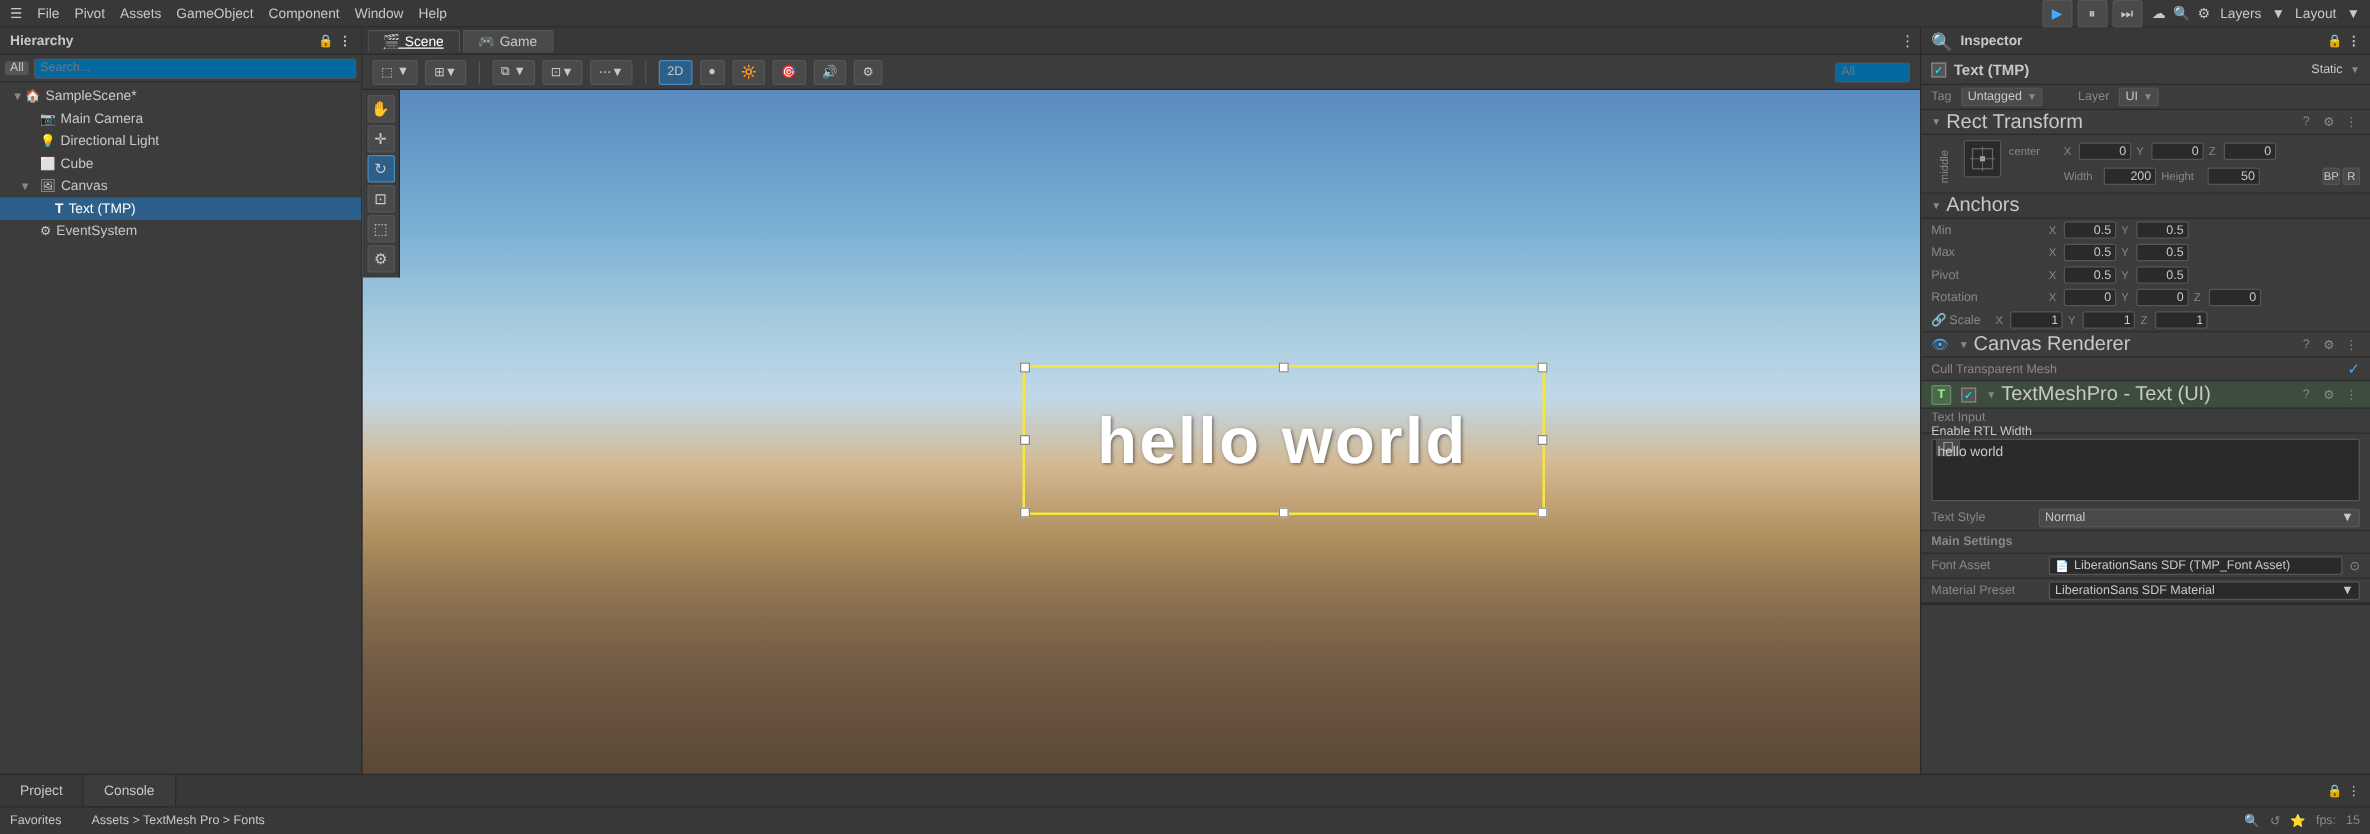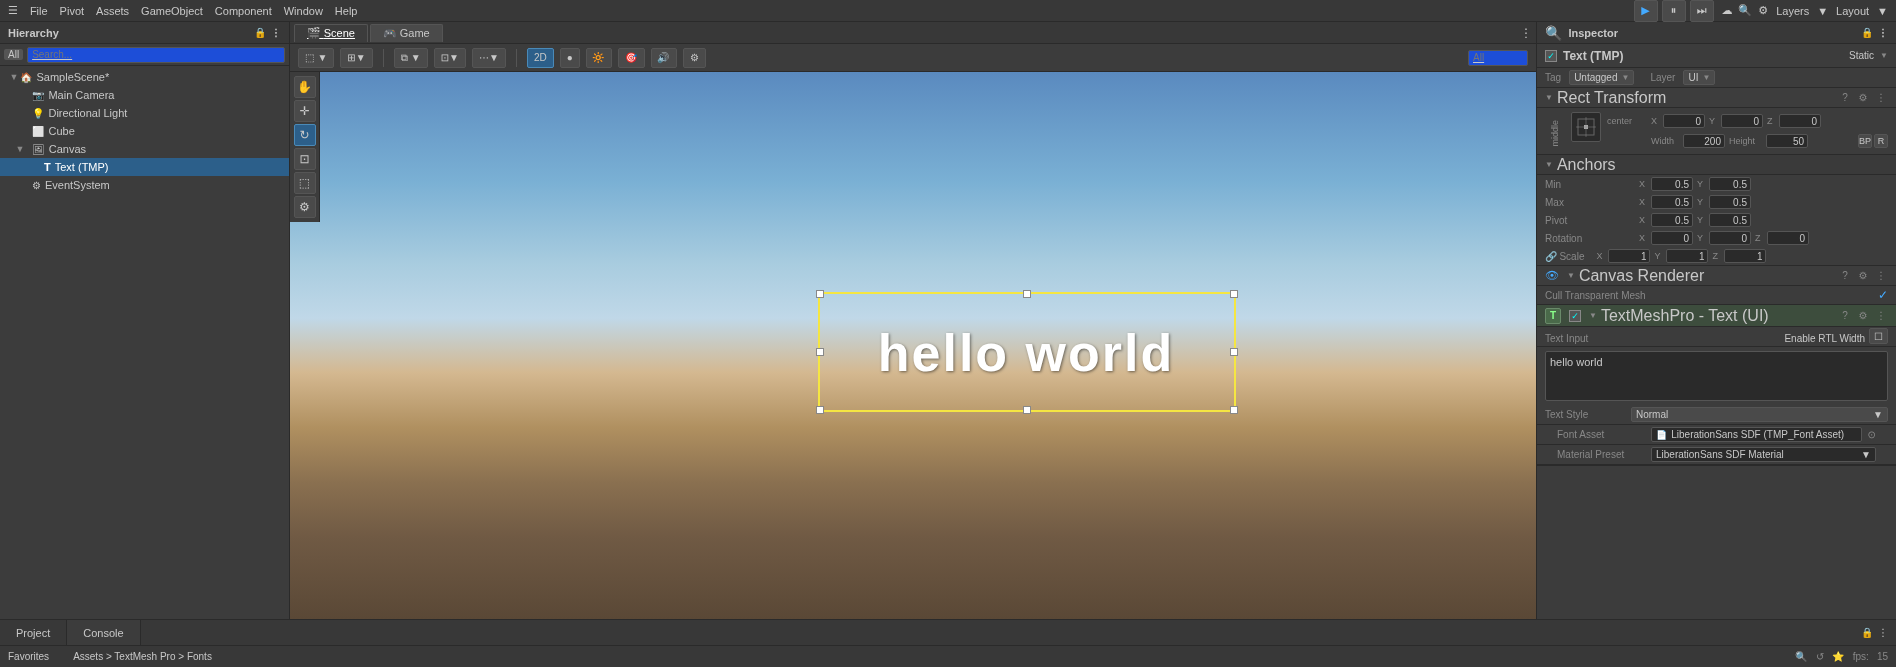--- a/index.html
+++ b/index.html
@@ -81,28 +81,27 @@
       background: #3c3c3c;
       display: flex;
       align-items: center;
       padding: 0 4px;
       border-bottom: 1px solid #2a2a2a;
       gap: 4px;
     }
     .search-input {
       flex: 1;
       height: 16px;
-      background: #1d4ed8;
+      background: #0369a1;
       border: 1px solid #555;
       border-radius: 2px;
       padding: 0 4px;
       font-size: 10px;
       color: #c8c8c8;
       outline: none;
-      text-decoration: underline;
     }
     .hierarchy-content {
       flex: 1;
       overflow-y: auto;
       padding: 2px 0;
     }
     .hier-item {
       height: 18px;
       display: flex;
       align-items: center;
@@ -538,21 +537,21 @@
       font-size: 10px;
       font-weight: bold;
       color: #888;
       display: flex;
       align-items: center;
       border-bottom: 1px solid #2a2a2a;
     }
     .font-asset-row {
       display: flex;
       align-items: center;
-      padding: 2px 20px;
+      padding: 2px 8px;
       height: 20px;
       gap: 4px;
       border-bottom: 1px solid #2a2a2a;
     }
     .font-asset-label { color: #888; font-size: 10px; width: 90px; flex-shrink: 0; }
     .font-asset-value {
       flex: 1;
       background: #2a2a2a;
       border: 1px solid #555;
       border-radius: 2px;
@@ -759,21 +758,21 @@
         <span class="static-badge">Static</span>
         <span style="font-size:8px; color:#888;">▼</span>
       </div>
 
       <div class="tag-layer-row">
         <span class="tag-label">Tag</span>
         <div class="dropdown-field">
           <span>Untagged</span>
           <span class="dropdown-arrow">▼</span>
         </div>
-        <span class="tag-label" style="margin-left:8px;">Layer</span>
+        <span class="tag-label" style="margin-left:20px;">Layer</span>
         <div class="dropdown-field">
           <span>UI</span>
           <span class="dropdown-arrow">▼</span>
         </div>
       </div>
 
       <div class="section">
         <div class="section-header">
           <span class="section-arrow">▼</span>
           <span class="section-title">Rect Transform</span>
@@ -942,38 +941,41 @@
           <div class="obj-checkbox" style="margin:0 4px;">✓</div>
           <span class="section-arrow">▼</span>
           <span class="section-title">TextMeshPro - Text (UI)</span>
           <div class="section-icons">
             <span class="section-icon-btn">?</span>
             <span class="section-icon-btn">⚙</span>
             <span class="section-icon-btn">⋮</span>
           </div>
         </div>
 
-        <div style="display:flex;align-items:flex-end;padding:2px 8px;height:20px;border-bottom:1px solid #2a2a2a;">
+        <div style="display:flex;align-items:flex-start;padding:2px 8px;height:20px;border-bottom:1px solid #2a2a2a;flex-direction:column;">
           <span style="font-size:10px;color:#888;flex:1;">Text Input</span>
           <span style="font-size:10px;color:#c8c8c8;">Enable RTL Width</span>
           <div class="font-style-btn" style="width:auto;padding:0 4px;margin-left:4px;">☐</div>
         </div>
 
         <div class="text-input-area">
           <span>hello world</span>
         </div>
 
         <div class="text-style-row">
           <span class="text-style-label">Text Style</span>
           <div class="text-style-dropdown">
             <span>Normal</span>
             <span>▼</span>
           </div>
         </div>
 
+        <div class="main-settings-header">
+          <span>Main Settings</span>
+        </div>
 
         <div class="font-asset-row">
           <span class="font-asset-label">Font Asset</span>
           <div class="font-asset-value">
             <span style="font-size:9px;">📄</span>
             <span>LiberationSans SDF (TMP_Font Asset)</span>
           </div>
           <span style="font-size:10px;color:#888;margin-left:2px;">⊙</span>
         </div>
 

